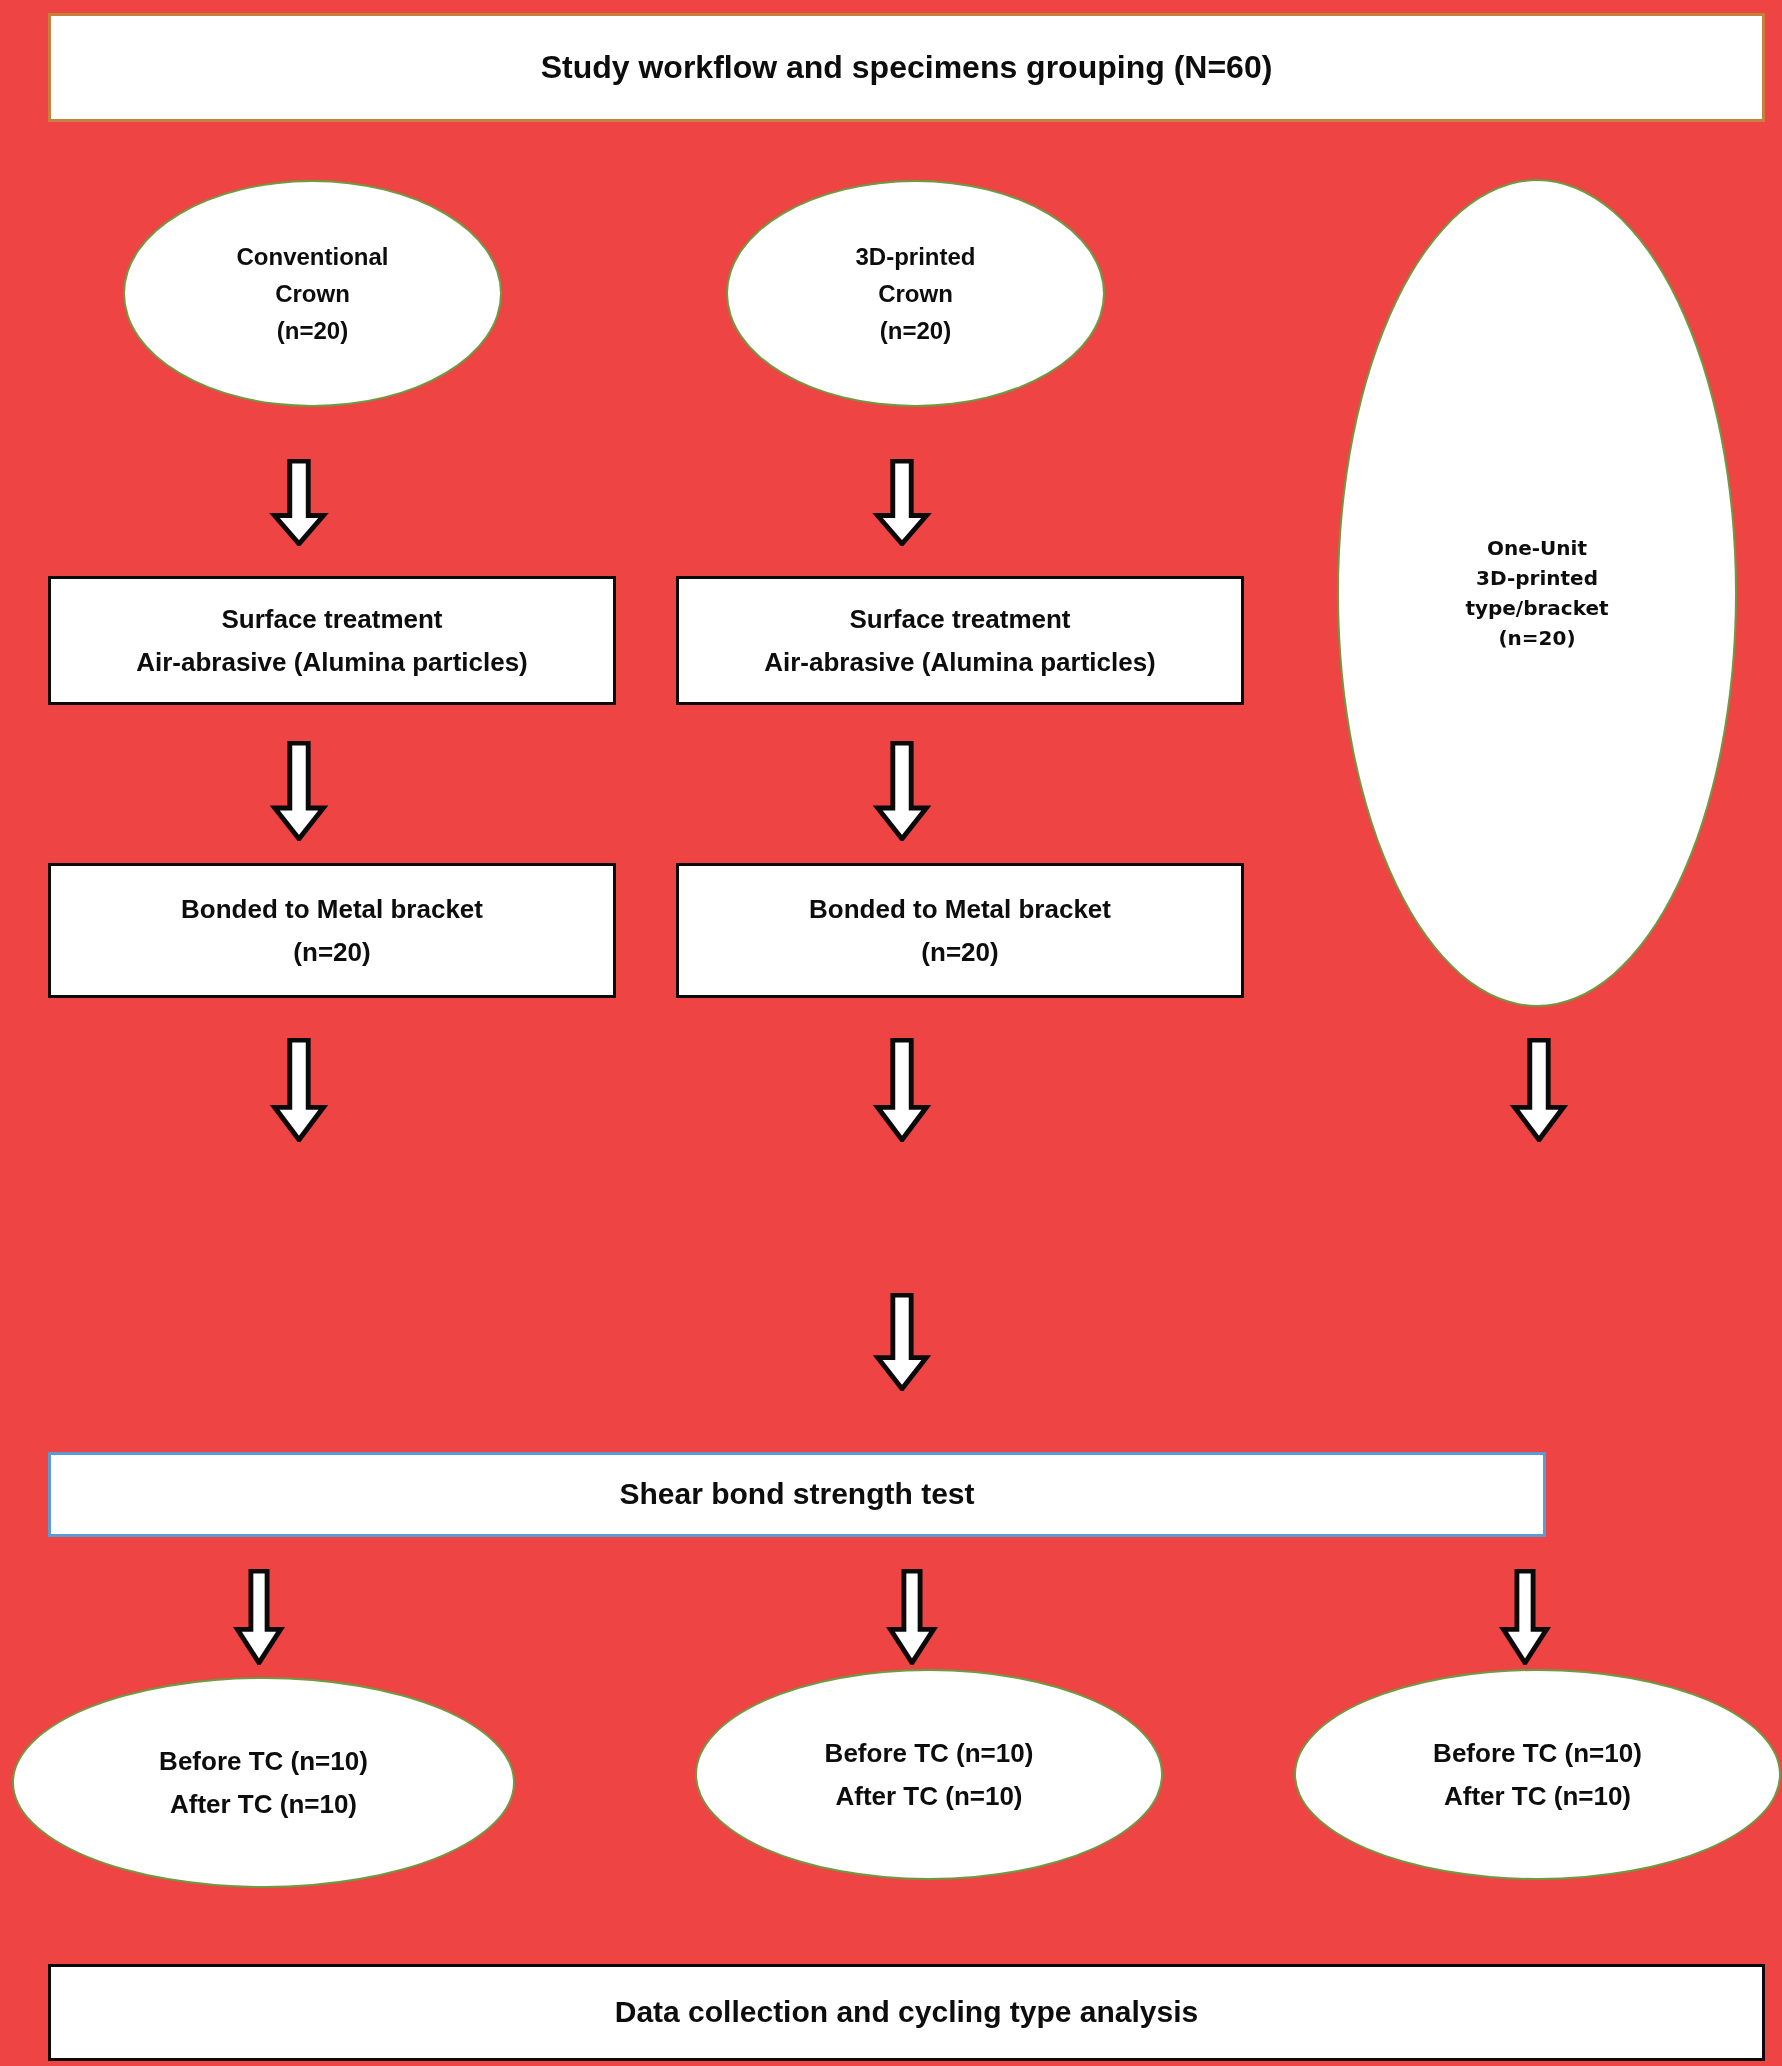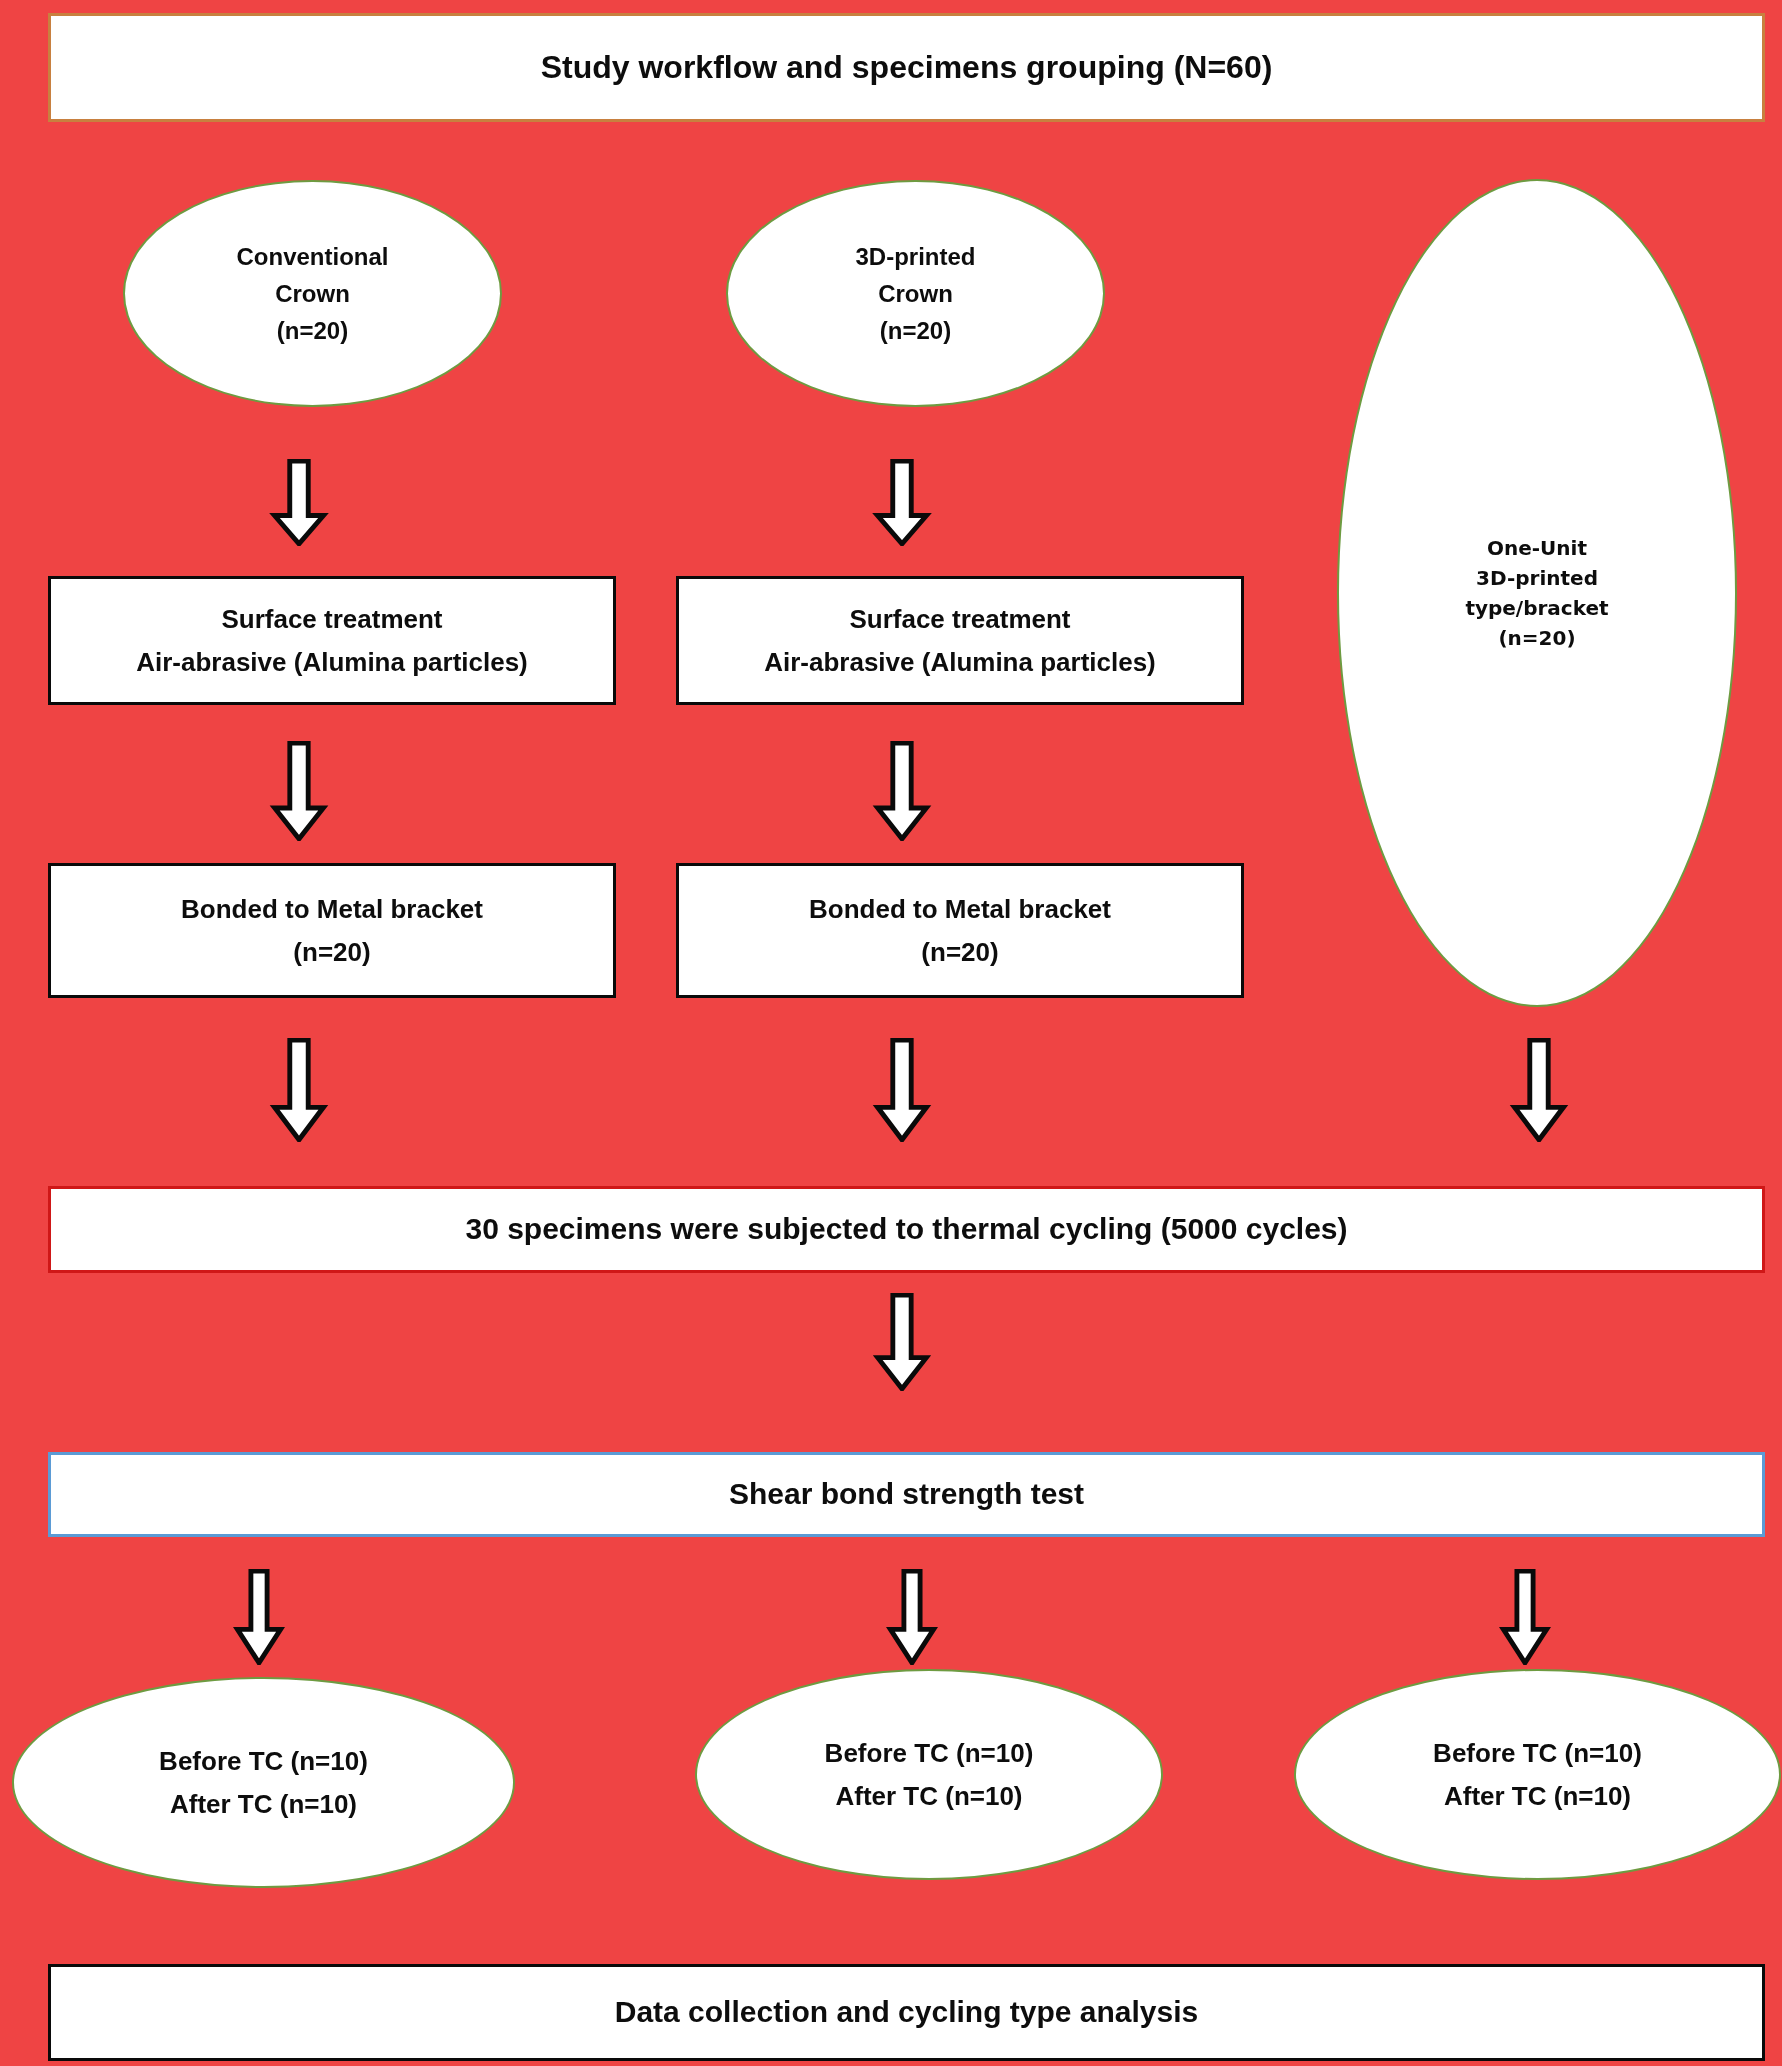--- a/index.html
+++ b/index.html
@@ -152,31 +152,28 @@
       <path d="M38 4 L72 4 L72 128 L100 128 L55 188 L10 128 L38 128 Z" fill="#ffffff" stroke="#0a0a0a" stroke-width="9" stroke-linejoin="miter"></path>
     </svg>
   </div>
 
   <div class="arrow" style="left:1509px; top:1038px;">
     <svg width="60" height="104" viewBox="0 0 110 192">
       <path d="M38 4 L72 4 L72 128 L100 128 L55 188 L10 128 L38 128 Z" fill="#ffffff" stroke="#0a0a0a" stroke-width="9" stroke-linejoin="miter"></path>
     </svg>
   </div>
 
-  <div class="node rect rect-red t-big" style="left:48px; top:1186px; width:1717px; height:87px;">
-    <span class="line">30 specimens were subjected to thermal cycling (5000 cycles)</span>
-  </div>
 
   <div class="arrow" style="left:872px; top:1293px;">
     <svg width="60" height="98" viewBox="0 0 110 182">
       <path d="M38 4 L72 4 L72 120 L100 120 L55 178 L10 120 L38 120 Z" fill="#ffffff" stroke="#0a0a0a" stroke-width="9" stroke-linejoin="miter"></path>
     </svg>
   </div>
 
-  <div class="node rect rect-blue t-big" style="left:48px; top:1452px; width:1717px; height:85px;">
+  <div class="node rect rect-blue t-big" style="left:48px; top:1452px; width:1498px; height:85px;">
     <span class="line">Shear bond strength test</span>
   </div>
 
   <div class="arrow" style="left:233px; top:1569px;">
     <svg width="52" height="96" viewBox="0 0 96 178">
       <path d="M33 4 L63 4 L63 112 L88 112 L48 174 L8 112 L33 112 Z" fill="#ffffff" stroke="#0a0a0a" stroke-width="9" stroke-linejoin="miter"></path>
     </svg>
   </div>
 
   <div class="arrow" style="left:886px; top:1569px;">

